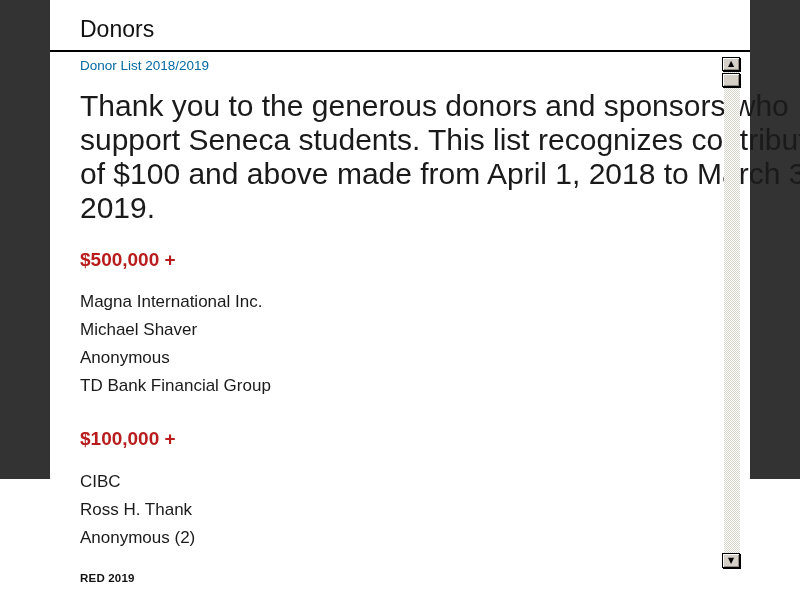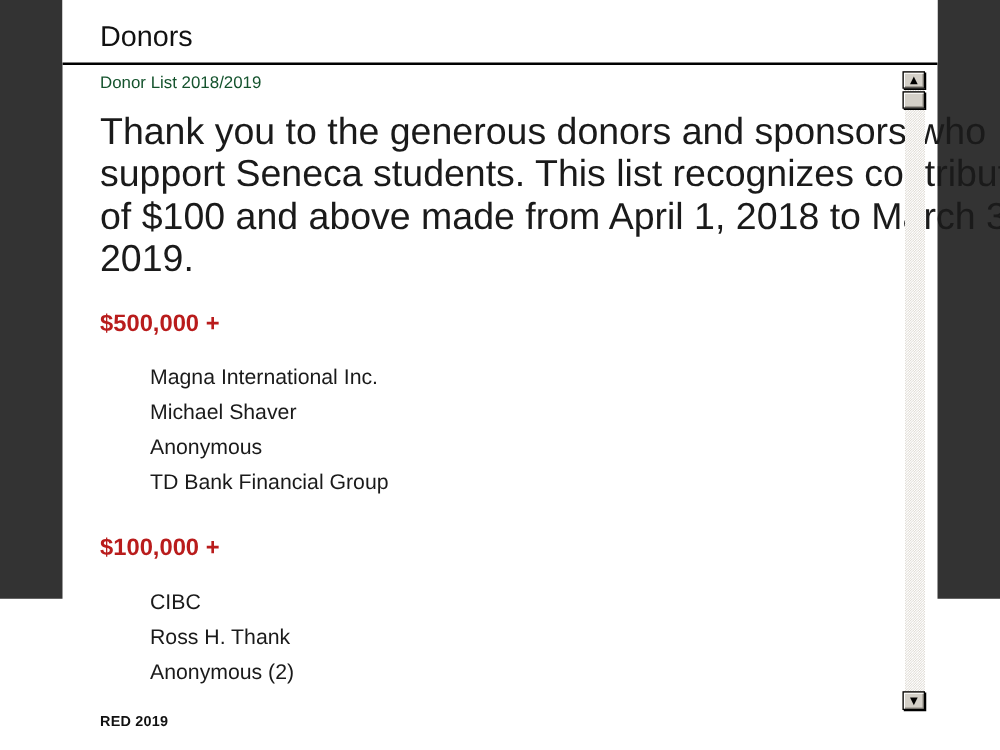--- a/index.html
+++ b/index.html
@@ -32,21 +32,21 @@
     left: 30px; top: 14px;
     font-size: 23px;
     line-height: 30px;
     color: #111111;
   }
   .subtitle {
     position: absolute;
     left: 30px; top: 57px;
     font-size: 13.5px;
     line-height: 18px;
-    color: #14532d;
+    color: #0369a1;
   }
   .intro {
     position: absolute;
     left: 30px; top: 89px;
     font-size: 30px;
     line-height: 34px;
     color: #1a1a1a;
     white-space: pre;
   }
   .section-heading {
@@ -60,21 +60,21 @@
   .heading-1 { top: 248px; }
   .heading-2 { top: 427px; }
   .donor-list {
     position: absolute;
     left: 30px;
     font-size: 17px;
     color: #1a1a1a;
   }
   .donor-list-1 { top: 288px; }
   .donor-list-2 { top: 468px; }
-  .donor { line-height: 28px; margin-left: 40px; }
+  .donor { line-height: 28px; }
   .footer-note {
     position: absolute;
     left: 30px; top: 572px;
     font-size: 11.5px;
     font-weight: bold;
     letter-spacing: 0.2px;
     color: #111111;
   }
   
   .scrollbar {

